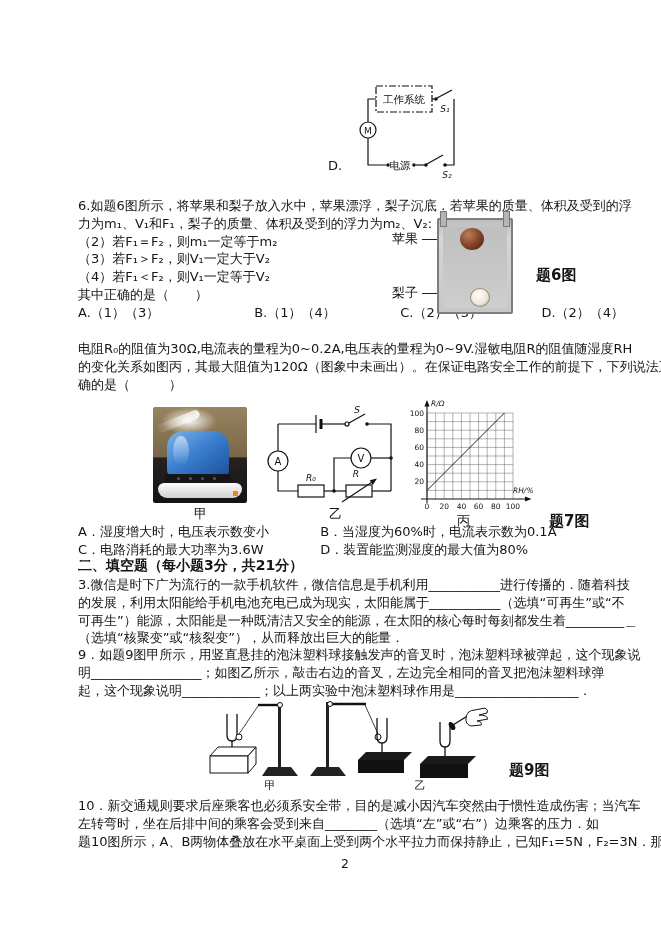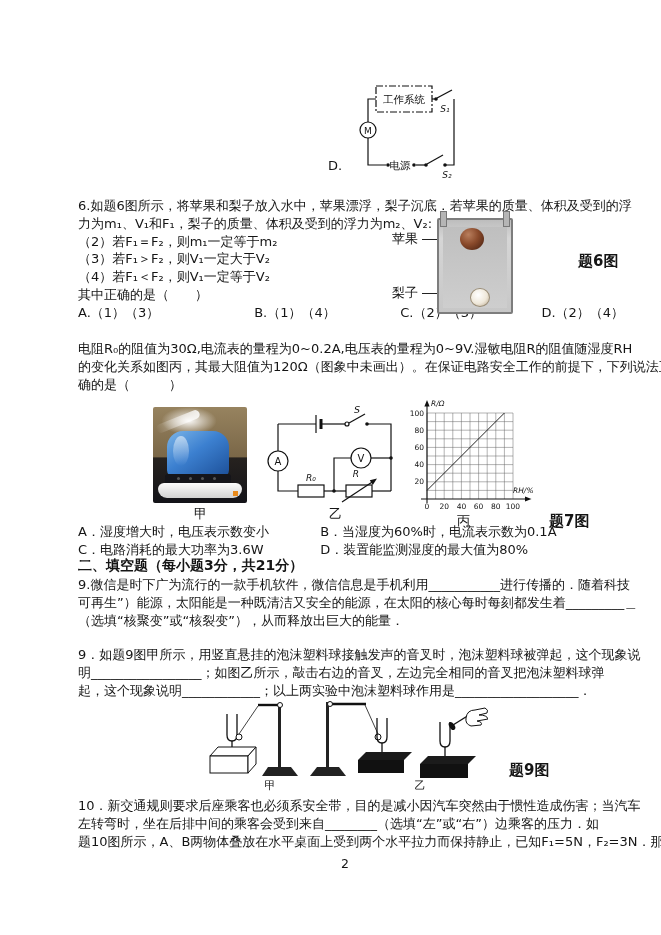--- a/index.html
+++ b/index.html
@@ -95,21 +95,21 @@
   <div class="ptr" style="left:422px;top:239px;width:36px;"></div>
   <span class="abs figlab" style="left:392px;top:284px;">梨子</span>
   <div class="ptr" style="left:422px;top:293px;width:44px;"></div>
   <div class="tank">
     <div class="rail" style="left:1px;"></div>
     <div class="rail" style="right:1px;"></div>
     <div class="water"></div>
     <div class="apple-ball"></div>
     <div class="pear-ball"></div>
   </div>
-  <span class="abs cap" style="left:536px;top:252px;margin-left:42px;">题6图</span>
+  <span class="abs cap" style="left:536px;top:266px;">题6图</span>
 
   <div class="abs" style="left:78px;top:340px;width:575px;">
     <div class="tl">电阻R₀的阻值为30Ω,电流表的量程为0~0.2A,电压表的量程为0~9V.湿敏电阻R的阻值随湿度RH</div>
     <div class="tl">的变化关系如图丙，其最大阻值为120Ω（图象中未画出）。在保证电路安全工作的前提下，下列说法正</div>
     <div class="tl">确的是（　　　）</div>
   </div>
 
   <div class="photo">
     <div class="stream"></div>
     <div class="mist"></div>
@@ -221,21 +221,22 @@
     </div>
     <div class="tl">
       <span class="opt-cell" style="width:238px;">C．电路消耗的最大功率为3.6W</span>
       <span class="opt-cell">D．装置能监测湿度的最大值为80%</span>
     </div>
   </div>
 
   <div class="abs sec-head" style="left:78px;top:557px;">二、填空题（每小题3分，共21分）</div>
 
   <div class="abs" style="left:78px;top:576px;width:575px;">
-    <div class="tl">9.微信是时下广为流行的一款手机软件，微信信息是手机利用___________进行传播的．随着科技</div>
+    <div class="tl">3.微信是时下广为流行的一款手机软件，微信信息是手机利用___________进行传播的．随着科技</div>
+    <div class="tl">的发展，利用太阳能给手机电池充电已成为现实，太阳能属于___________（选填“可再生”或“不</div>
     <div class="tl">可再生”）能源，太阳能是一种既清洁又安全的能源，在太阳的核心每时每刻都发生着_________＿</div>
     <div class="tl">（选填“核聚变”或“核裂变”），从而释放出巨大的能量．</div>
   </div>
 
   <div class="abs" style="left:78px;top:646px;width:575px;">
     <div class="tl">9．如题9图甲所示，用竖直悬挂的泡沫塑料球接触发声的音叉时，泡沫塑料球被弹起，这个现象说</div>
     <div class="tl">明_________________；如图乙所示，敲击右边的音叉，左边完全相同的音叉把泡沫塑料球弹</div>
     <div class="tl">起，这个现象说明____________；以上两实验中泡沫塑料球作用是___________________．</div>
   </div>
 

